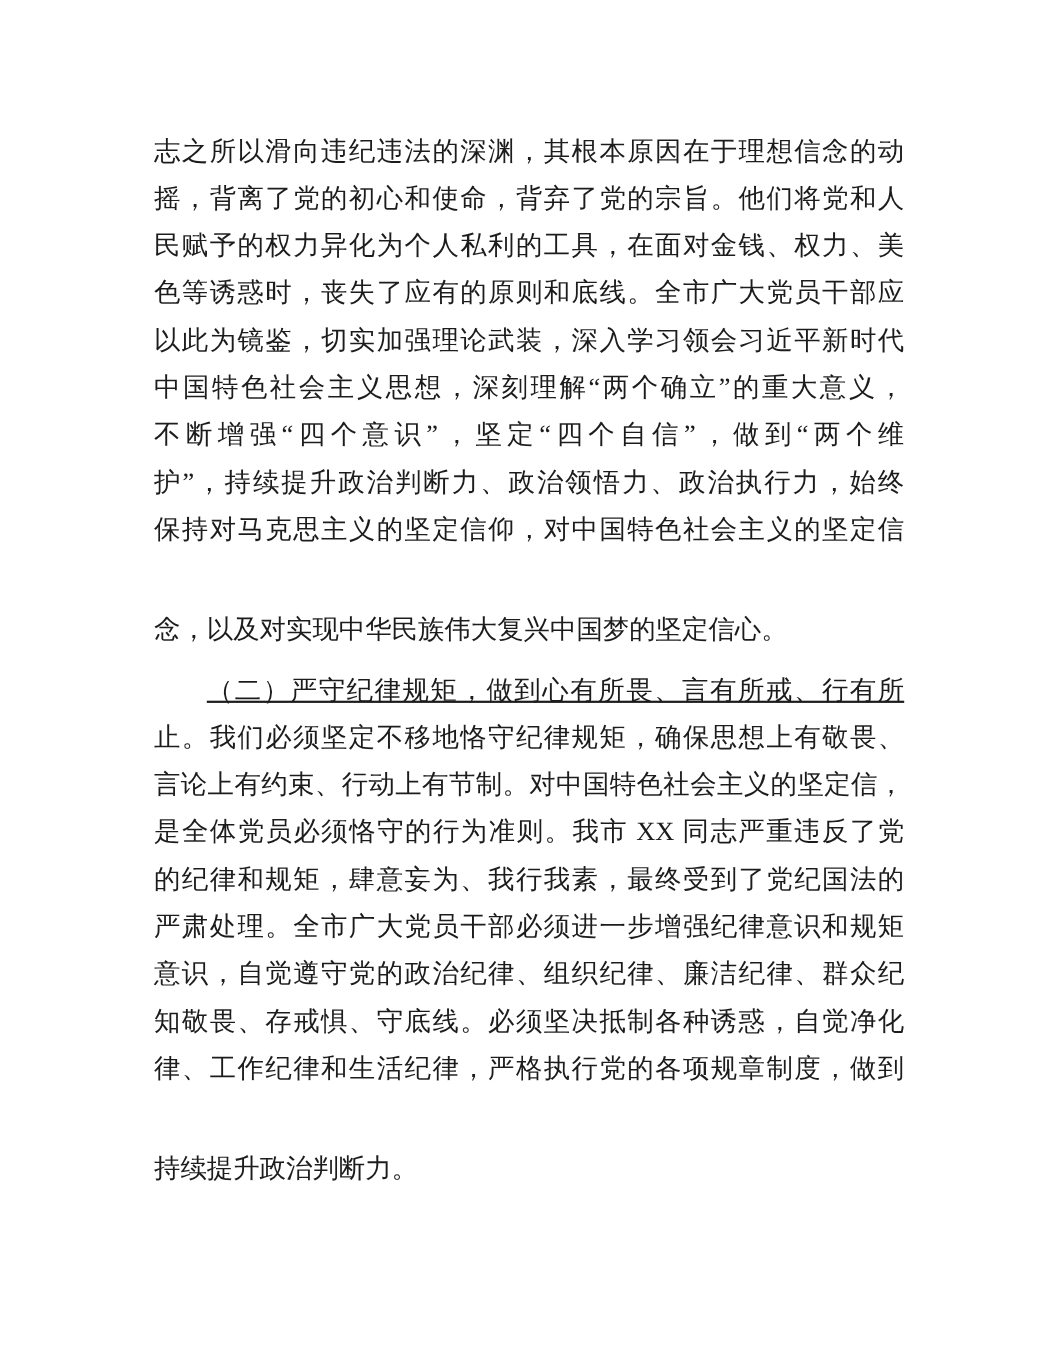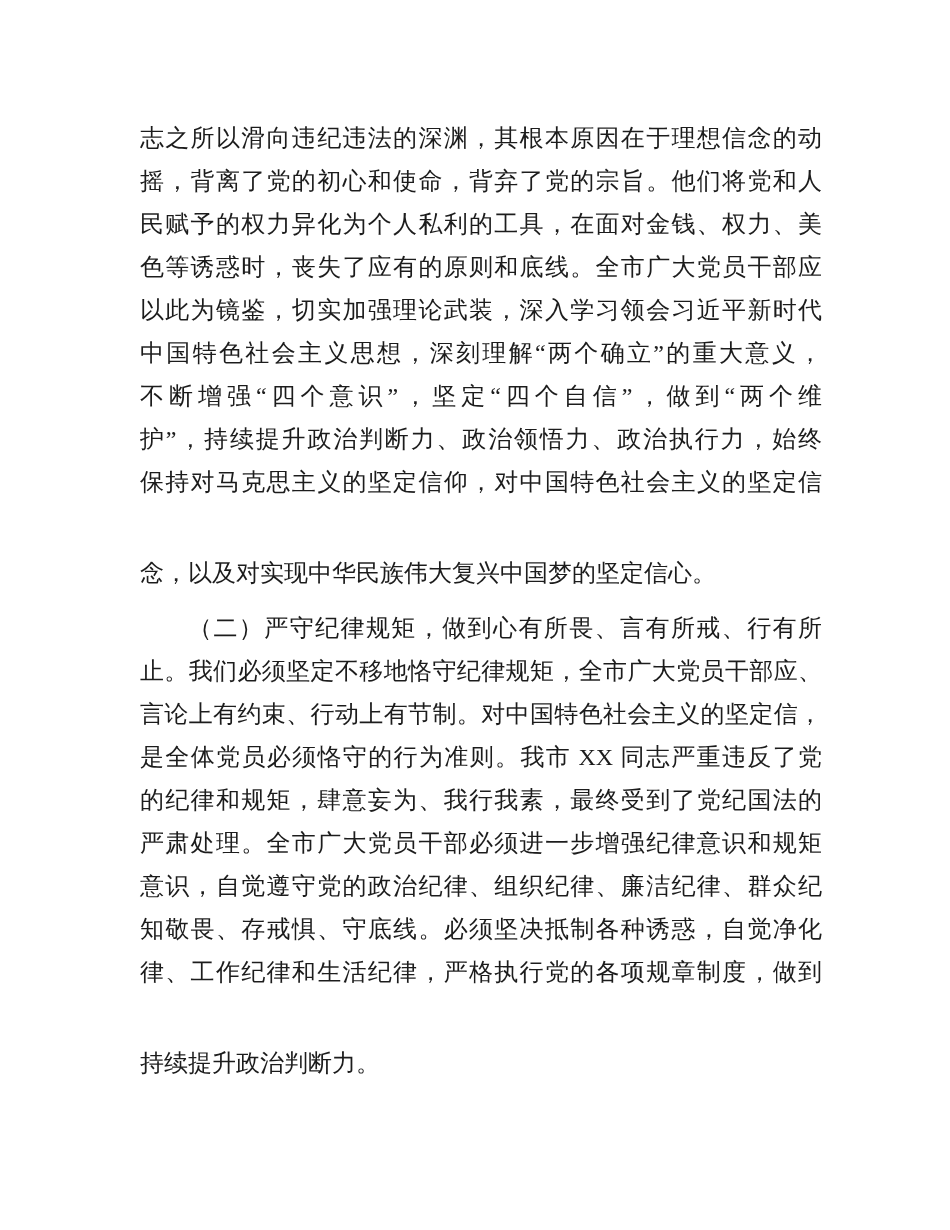--- a/index.html
+++ b/index.html
@@ -43,20 +43,21 @@
     text-align: justify;
     text-align-last: justify;
     white-space: normal;
   }
   .text-line.last {
     text-align-last: left;
     margin-top: 48px;
   }
   .text-line.indent {
     text-indent: 48px;
+    text-decoration: underline;
   }
 </style>
 </head>
 <body>
 
 <div class="doc-page">
   <div class="doc-body">
       <div class="paragraph">
         <div class="text-line">志之所以滑向违纪违法的深渊，其根本原因在于理想信念的动</div>
         <div class="text-line">摇，背离了党的初心和使命，背弃了党的宗旨。他们将党和人</div>
@@ -64,21 +65,21 @@
         <div class="text-line">色等诱惑时，丧失了应有的原则和底线。全市广大党员干部应</div>
         <div class="text-line">以此为镜鉴，切实加强理论武装，深入学习领会习近平新时代</div>
         <div class="text-line">中国特色社会主义思想，深刻理解“两个确立”的重大意义，</div>
         <div class="text-line">不断增强“四个意识”，坚定“四个自信”，做到“两个维</div>
         <div class="text-line">护”，持续提升政治判断力、政治领悟力、政治执行力，始终</div>
         <div class="text-line">保持对马克思主义的坚定信仰，对中国特色社会主义的坚定信</div>
         <div class="text-line last">念，以及对实现中华民族伟大复兴中国梦的坚定信心。</div>
       </div>
       <div class="paragraph">
         <div class="text-line indent">（二）严守纪律规矩，做到心有所畏、言有所戒、行有所</div>
-        <div class="text-line">止。我们必须坚定不移地恪守纪律规矩，全市广大党员干部应、</div>
+        <div class="text-line">止。我们必须坚定不移地恪守纪律规矩，确保思想上有敬畏、</div>
         <div class="text-line">言论上有约束、行动上有节制。对中国特色社会主义的坚定信，</div>
         <div class="text-line">是全体党员必须恪守的行为准则。我市 XX 同志严重违反了党</div>
         <div class="text-line">的纪律和规矩，肆意妄为、我行我素，最终受到了党纪国法的</div>
         <div class="text-line">严肃处理。全市广大党员干部必须进一步增强纪律意识和规矩</div>
         <div class="text-line">意识，自觉遵守党的政治纪律、组织纪律、廉洁纪律、群众纪</div>
         <div class="text-line">知敬畏、存戒惧、守底线。必须坚决抵制各种诱惑，自觉净化</div>
         <div class="text-line">律、工作纪律和生活纪律，严格执行党的各项规章制度，做到</div>
         <div class="text-line last">持续提升政治判断力。</div>
       </div>
     </div>

